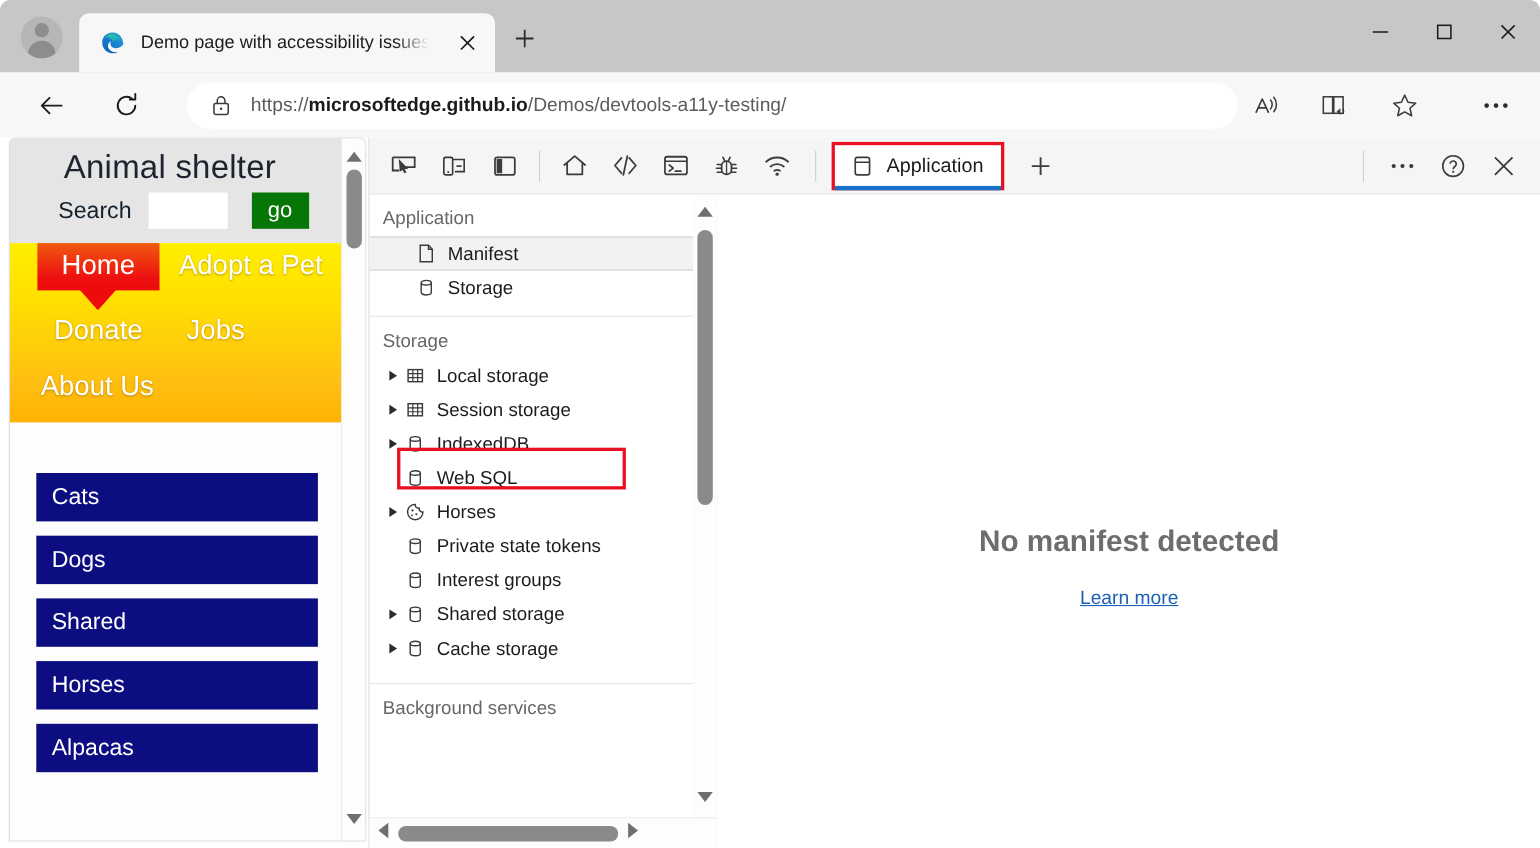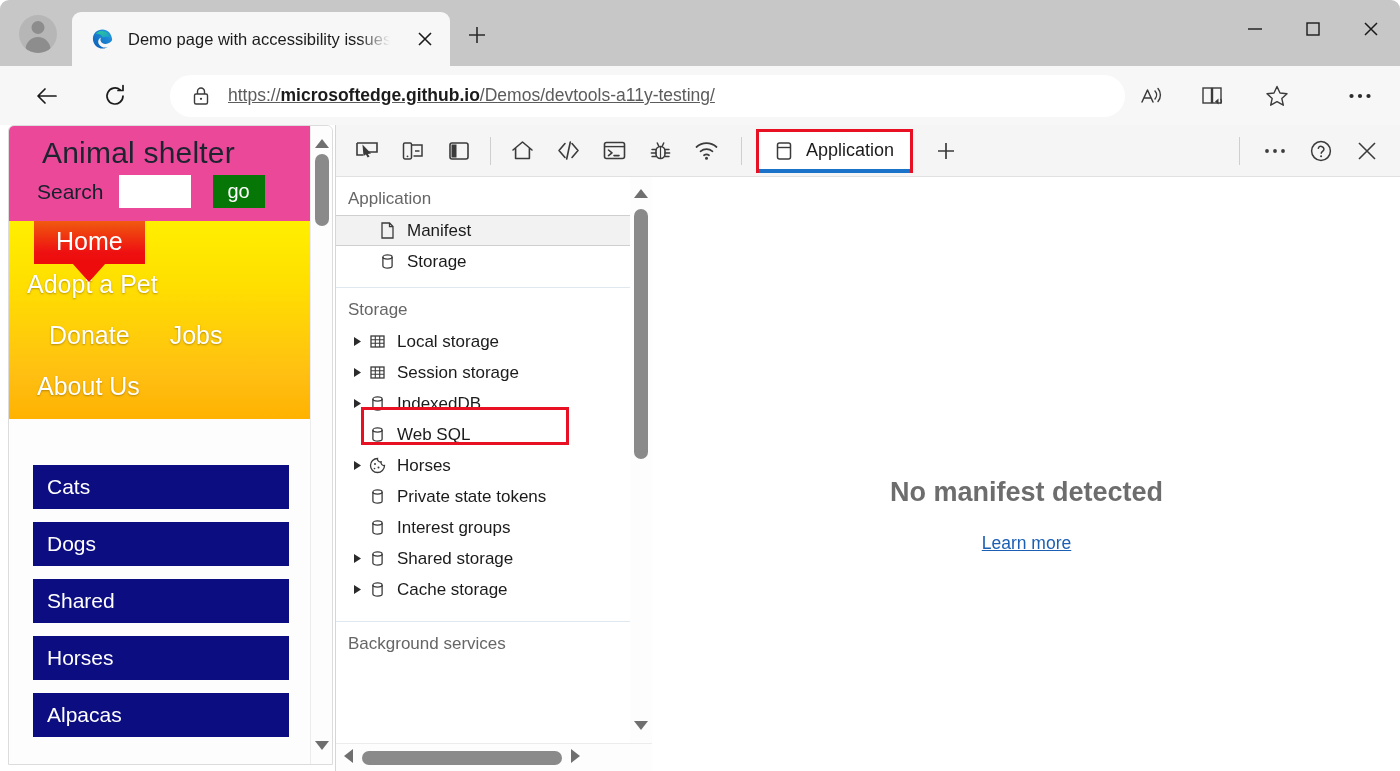--- a/index.html
+++ b/index.html
@@ -65,57 +65,57 @@
              display: flex; align-items: center; justify-content: center; }
   .nav-back { left: 27px; }
   .nav-reload { left: 95px; }
 
   .omnibox {
     position: absolute; left: 170px; top: 50%; transform: translateY(-50%);
     width: 955px; height: 42px; background: #ffffff; border-radius: 21px;
     display: flex; align-items: center;
   }
   .omnibox-lock { margin-left: 20px; width: 22px; height: 22px; flex: 0 0 auto; }
-  .omnibox-url { margin-left: 16px; font-size: 17.5px; color: #5c5c5c; white-space: nowrap; text-decoration: underline; }
+  .omnibox-url { margin-left: 16px; font-size: 17.5px; color: #5c5c5c; white-space: nowrap; }
   .omnibox-url b { color: #1b1b1b; font-weight: 600; }
 
   .tb-icon { position: absolute; top: 50%; transform: translateY(-50%);
              width: 40px; height: 40px; display: flex; align-items: center; justify-content: center; }
   .tb-read   { left: 1131px; }
   .tb-imm    { left: 1194px; }
   .tb-fav    { left: 1257px; }
   .tb-more   { left: 1340px; }
 
   
   .page-viewport {
     position: absolute; left: 8px; top: 125px; width: 325px; height: 640px;
     background: #fdfdfd; border: 1px solid #dcdcdc;
     border-top-left-radius: 6px; border-top-right-radius: 6px;
     overflow: hidden;
   }
   .page-inner { position: absolute; left: 0; top: 0; width: 311px; }
 
-  .site-header { background: #ec4899; padding: 10px 0 8px 0; }
+  .site-header { background: #e5e5e5; padding: 10px 0 8px 16px; }
   .site-title { font-size: 30px; color: #1c2430; font-weight: 400; padding-left: 33px; letter-spacing: .2px; }
   .search-row { display: flex; align-items: center; padding: 5px 0 5px 28px; }
   .search-label { font-size: 21px; color: #14202c; }
   .search-input {
     width: 72px; height: 33px; background: #ffffff; border: none; margin-left: 15px;
   }
   .go-btn {
     width: 52px; height: 33px; background: #067706; color: #ffffff; font-size: 20px;
     display: flex; align-items: center; justify-content: center; margin-left: 22px;
     border: none; font-family: "Liberation Sans", sans-serif;
   }
 
   .site-nav {
     background: linear-gradient(180deg, #ffef00 0%, #ffdf00 32%, #ffbf12 78%, #ffb200 100%);
     position: relative; padding-bottom: 18px;
   }
-  .nav-row1 { display: flex; align-items: flex-start; flex-direction: column; }
+  .nav-row1 { display: flex; align-items: flex-start; }
   .nav-home {
     background: linear-gradient(180deg, #f05a0f 0%, #ee1111 72%, #ed0b0b 100%);
     color: #ffffff; font-size: 25px; padding: 6px 22px 8px 22px; position: relative;
     margin-left: 25px;
   }
   .nav-home::after {
     content: ""; position: absolute; left: 50%; bottom: -18px; transform: translateX(-50%);
     width: 0; height: 0; border-left: 17px solid transparent; border-right: 17px solid transparent;
     border-top: 19px solid #ed0b0b;
   }

